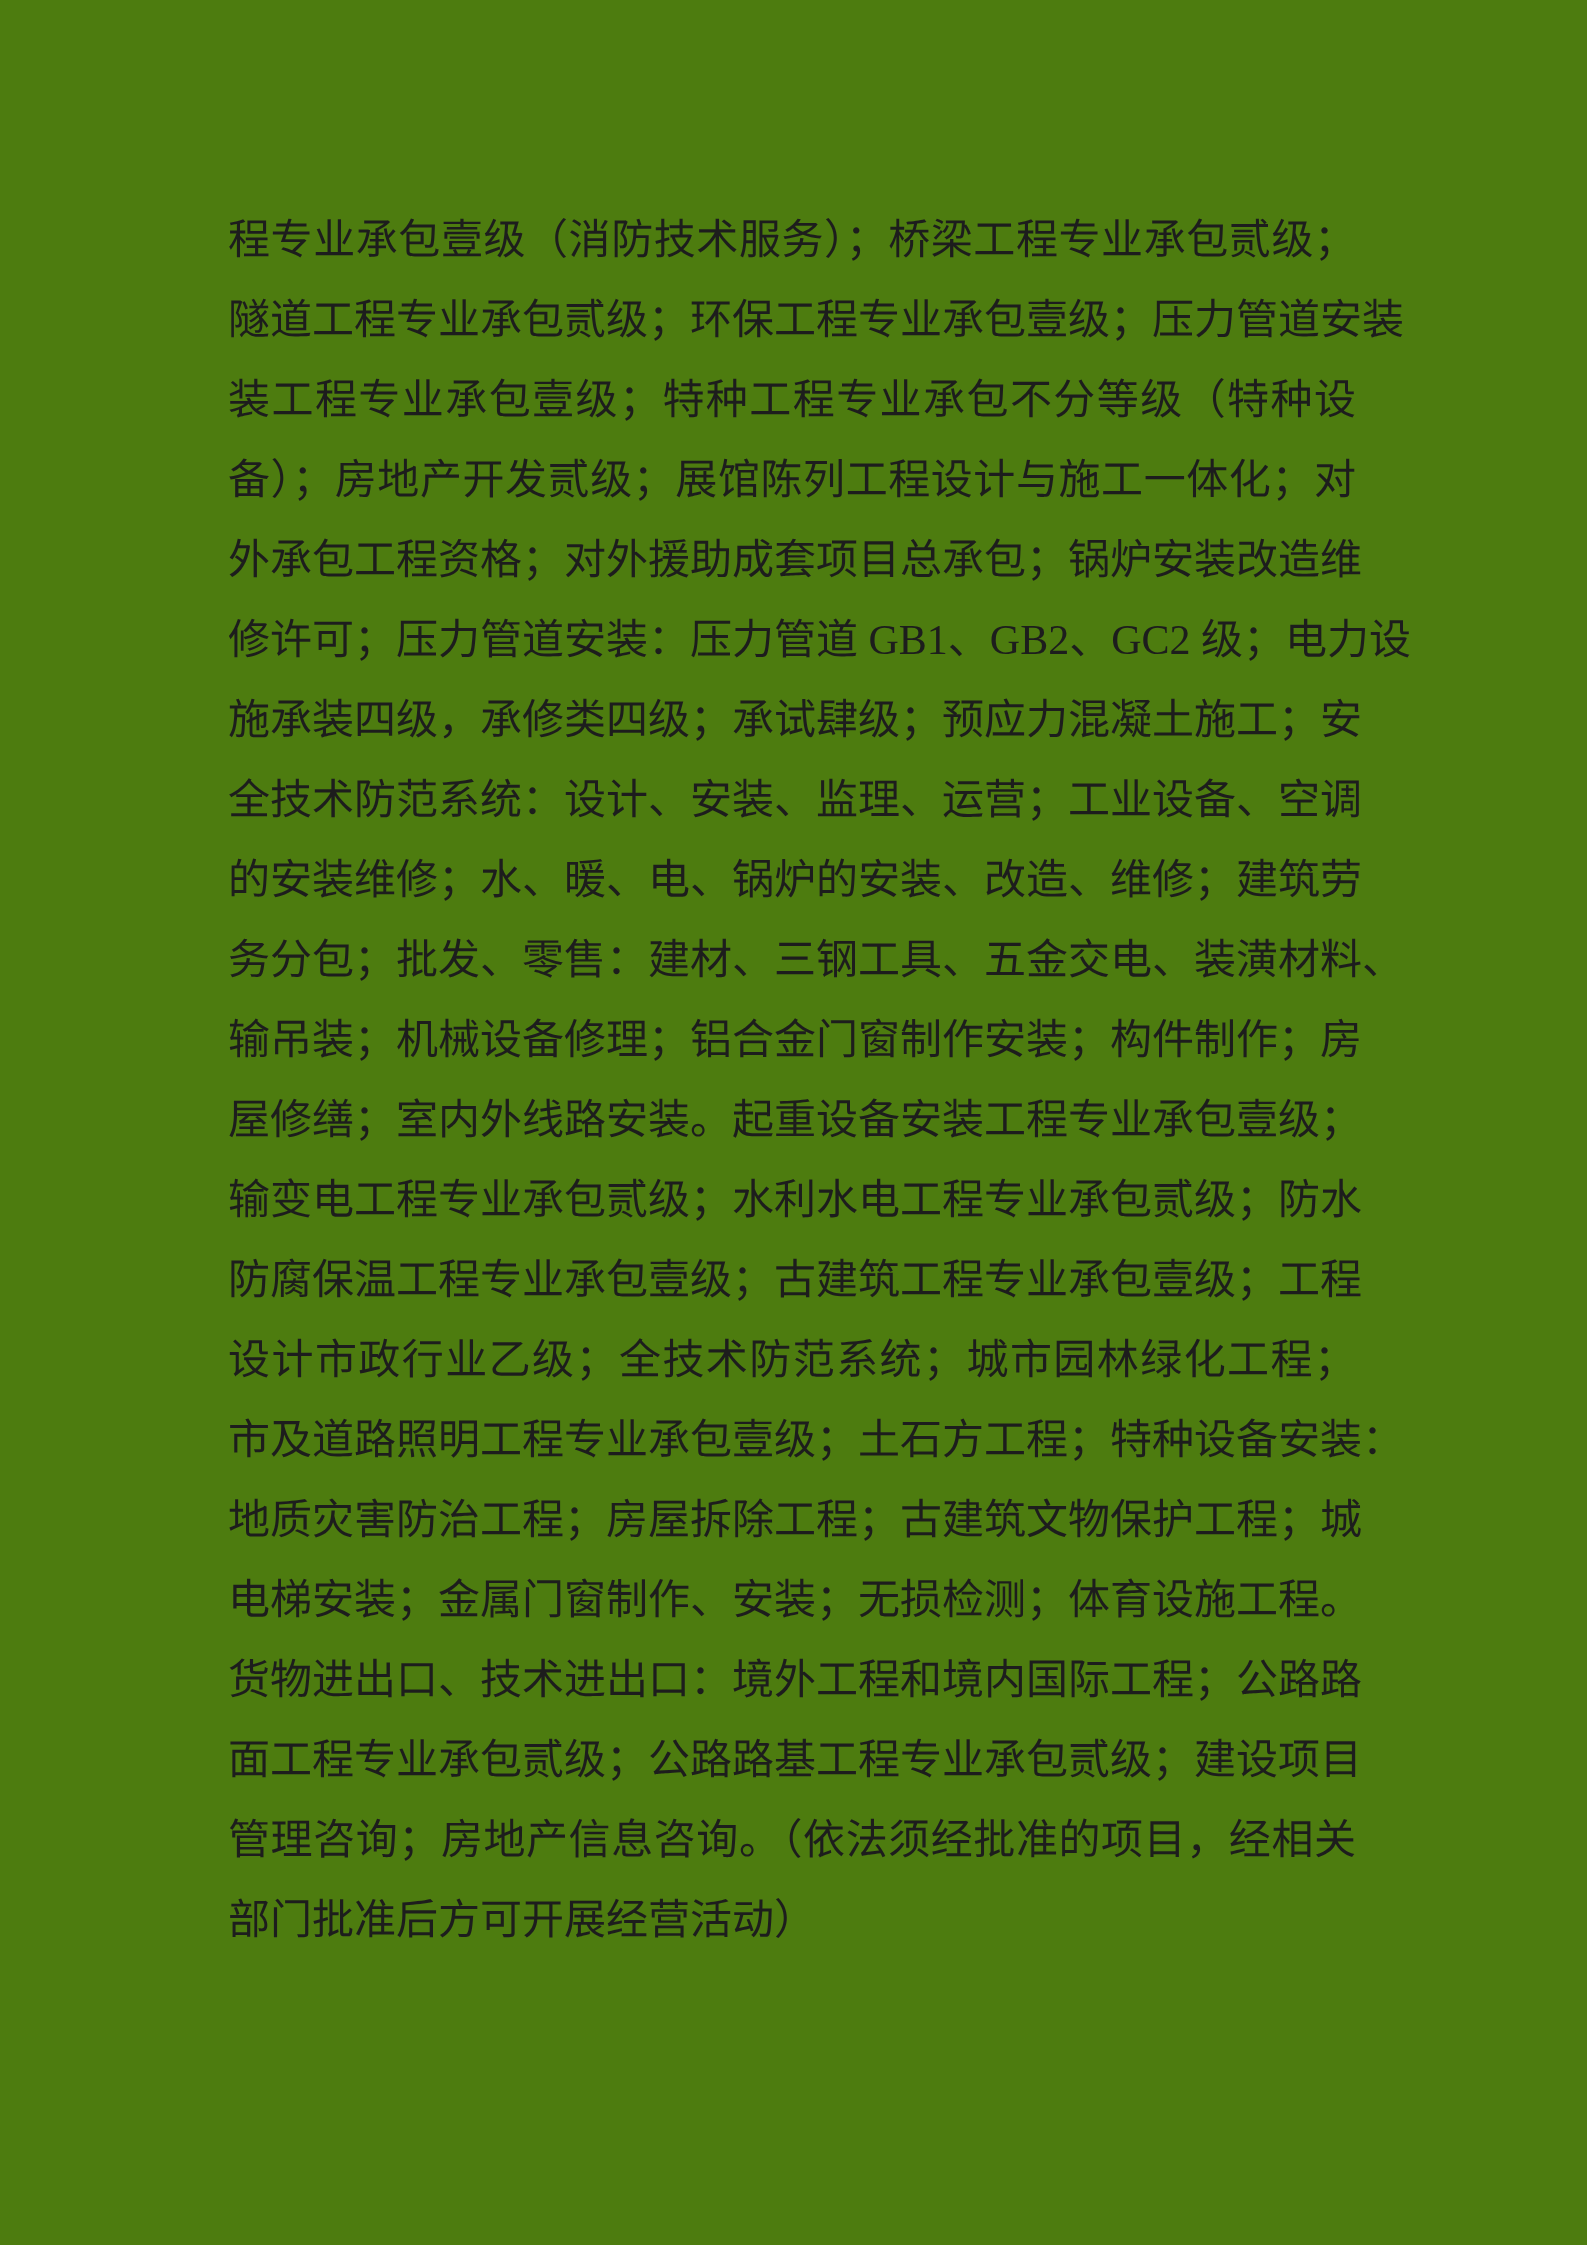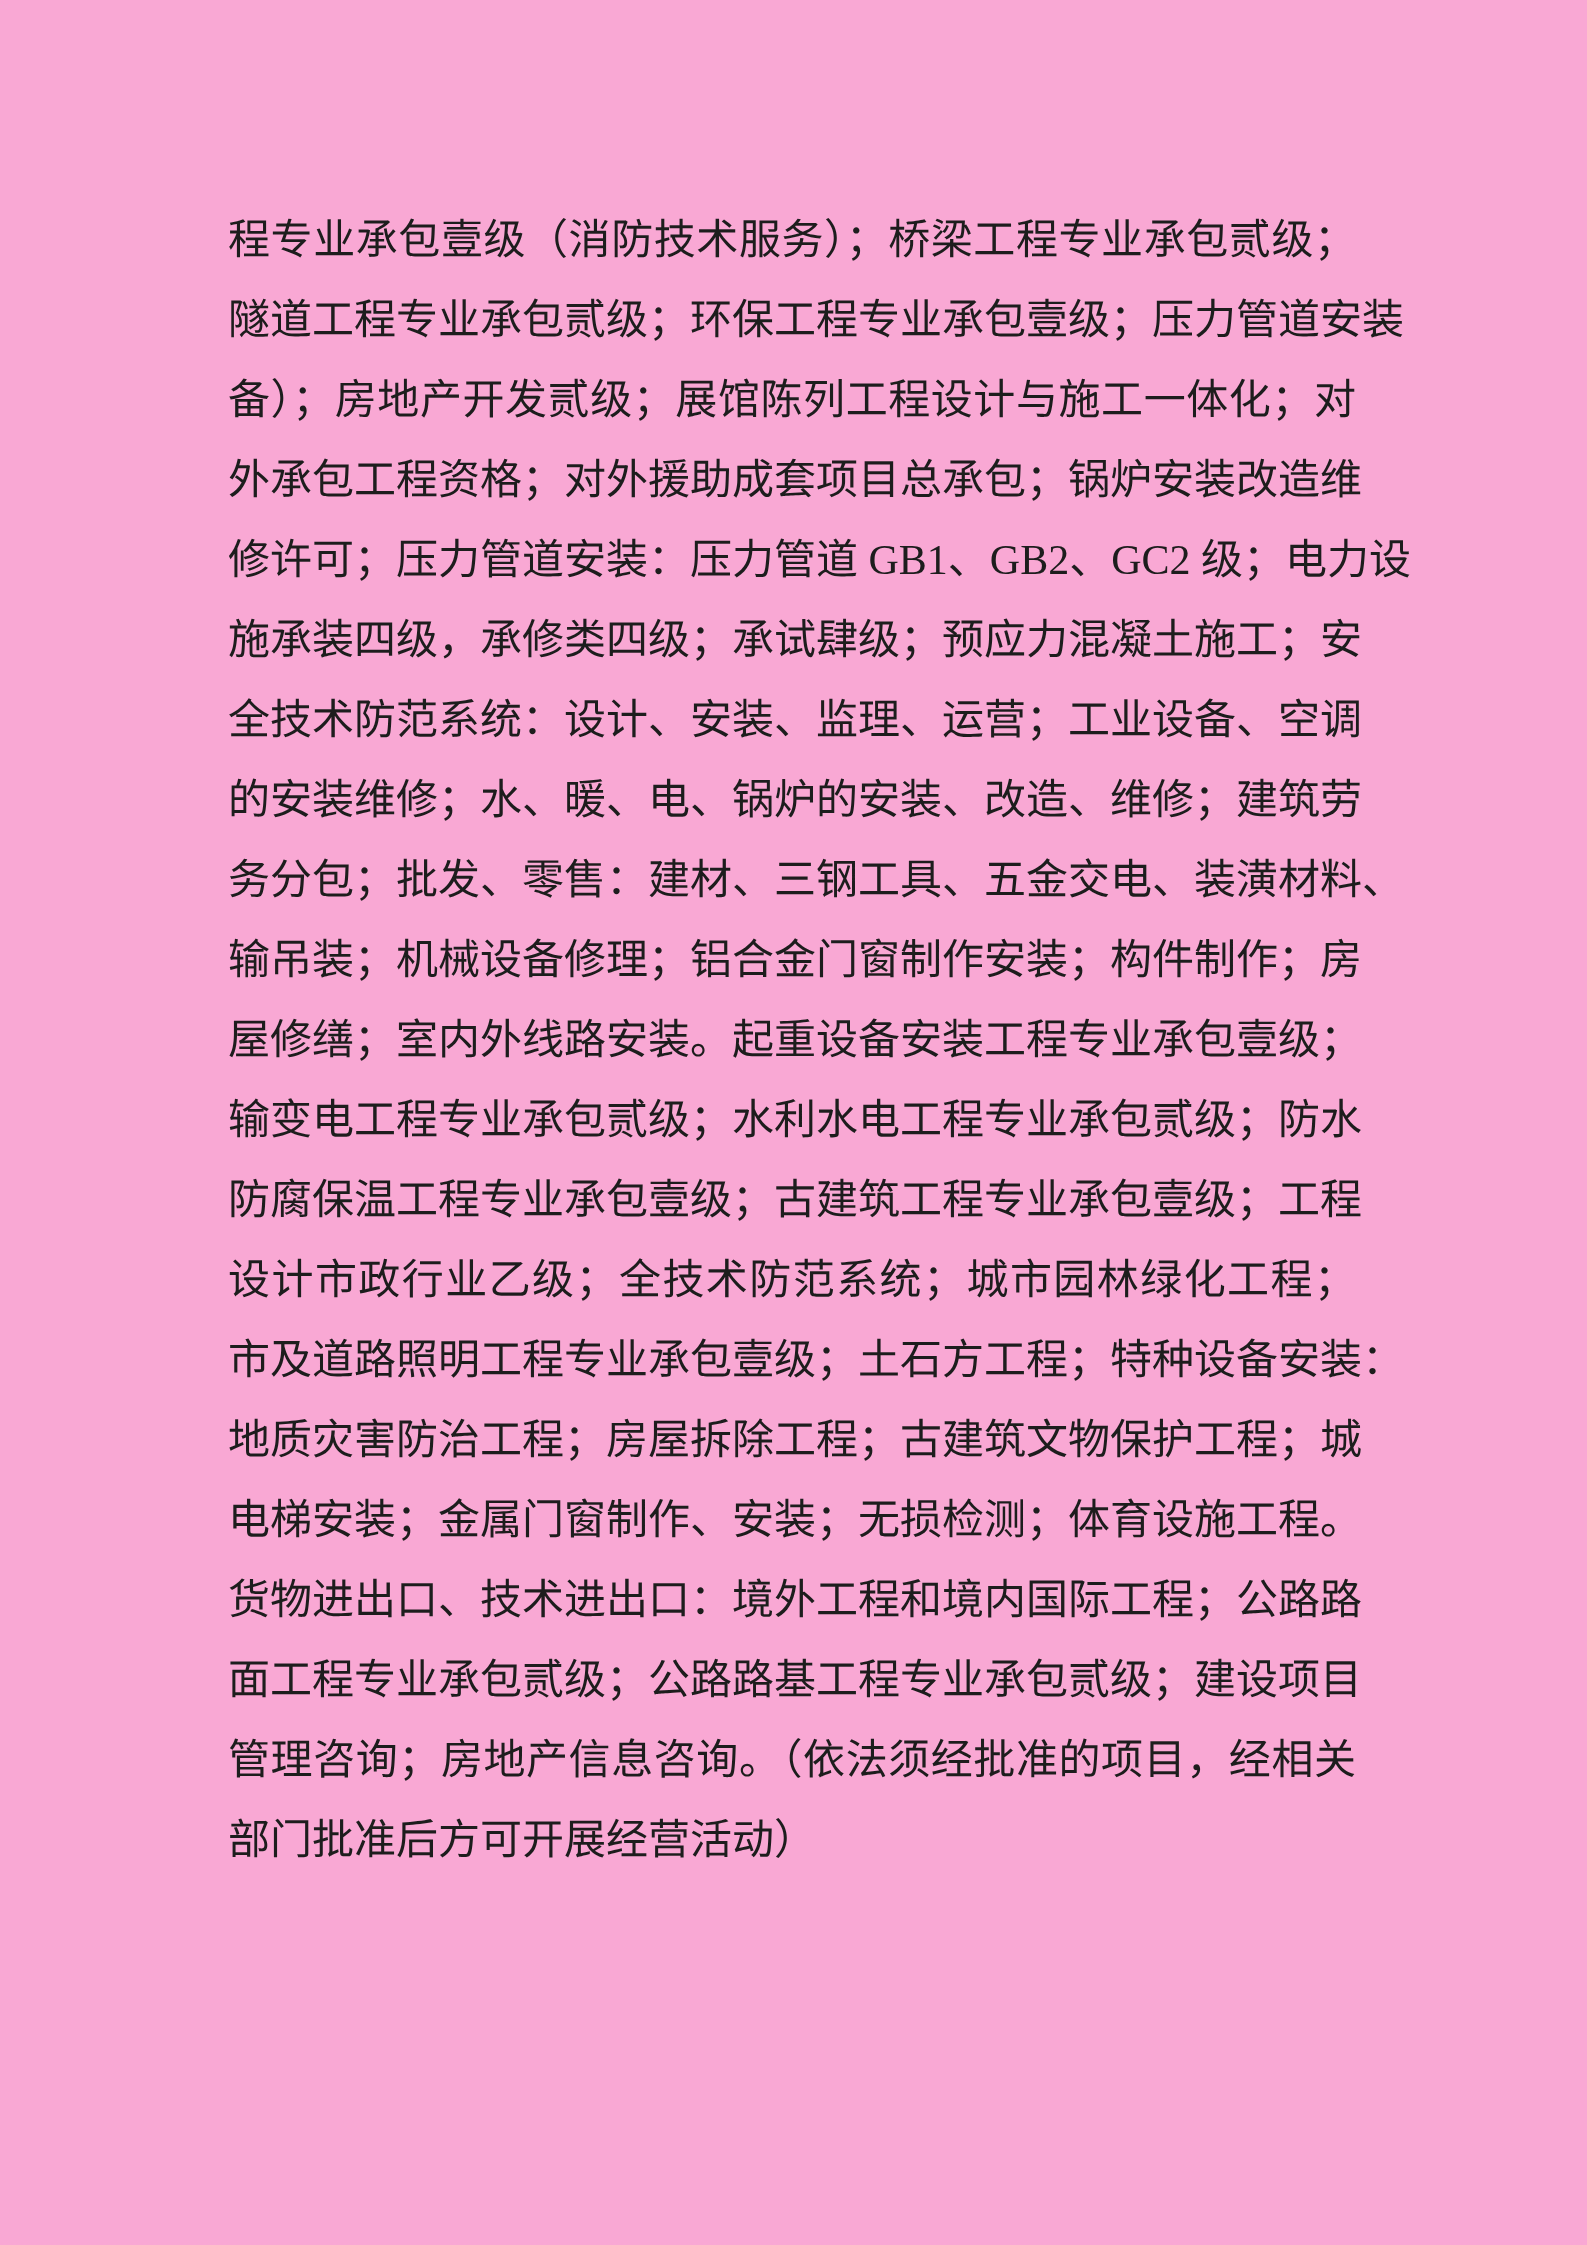--- a/index.html
+++ b/index.html
@@ -33,24 +33,25 @@
     text-justify: inter-character;
   }
   .line.last {
     text-align: right;
     text-align-last: left;
   }
 </style>
 </head>
 <body>
 
-<div class="page" style="background: #f9a8d4;">
+<div class="page" style="background: #4d7c0f;">
   <div class="text-block" style="color: rgb(29, 29, 29);">
       <div class="line">程专业承包壹级（消防技术服务）；桥梁工程专业承包贰级；</div>
       <div class="line">隧道工程专业承包贰级；环保工程专业承包壹级；压力管道安装</div>
+      <div class="line">装工程专业承包壹级；特种工程专业承包不分等级（特种设</div>
       <div class="line">备）；房地产开发贰级；展馆陈列工程设计与施工一体化；对</div>
       <div class="line">外承包工程资格；对外援助成套项目总承包；锅炉安装改造维</div>
       <div class="line">修许可；压力管道安装：压力管道 GB1、GB2、GC2 级；电力设</div>
       <div class="line">施承装四级，承修类四级；承试肆级；预应力混凝土施工；安</div>
       <div class="line">全技术防范系统：设计、安装、监理、运营；工业设备、空调</div>
       <div class="line">的安装维修；水、暖、电、锅炉的安装、改造、维修；建筑劳</div>
       <div class="line">务分包；批发、零售：建材、三钢工具、五金交电、装潢材料、</div>
       <div class="line">输吊装；机械设备修理；铝合金门窗制作安装；构件制作；房</div>
       <div class="line">屋修缮；室内外线路安装。起重设备安装工程专业承包壹级；</div>
       <div class="line">输变电工程专业承包贰级；水利水电工程专业承包贰级；防水</div>

